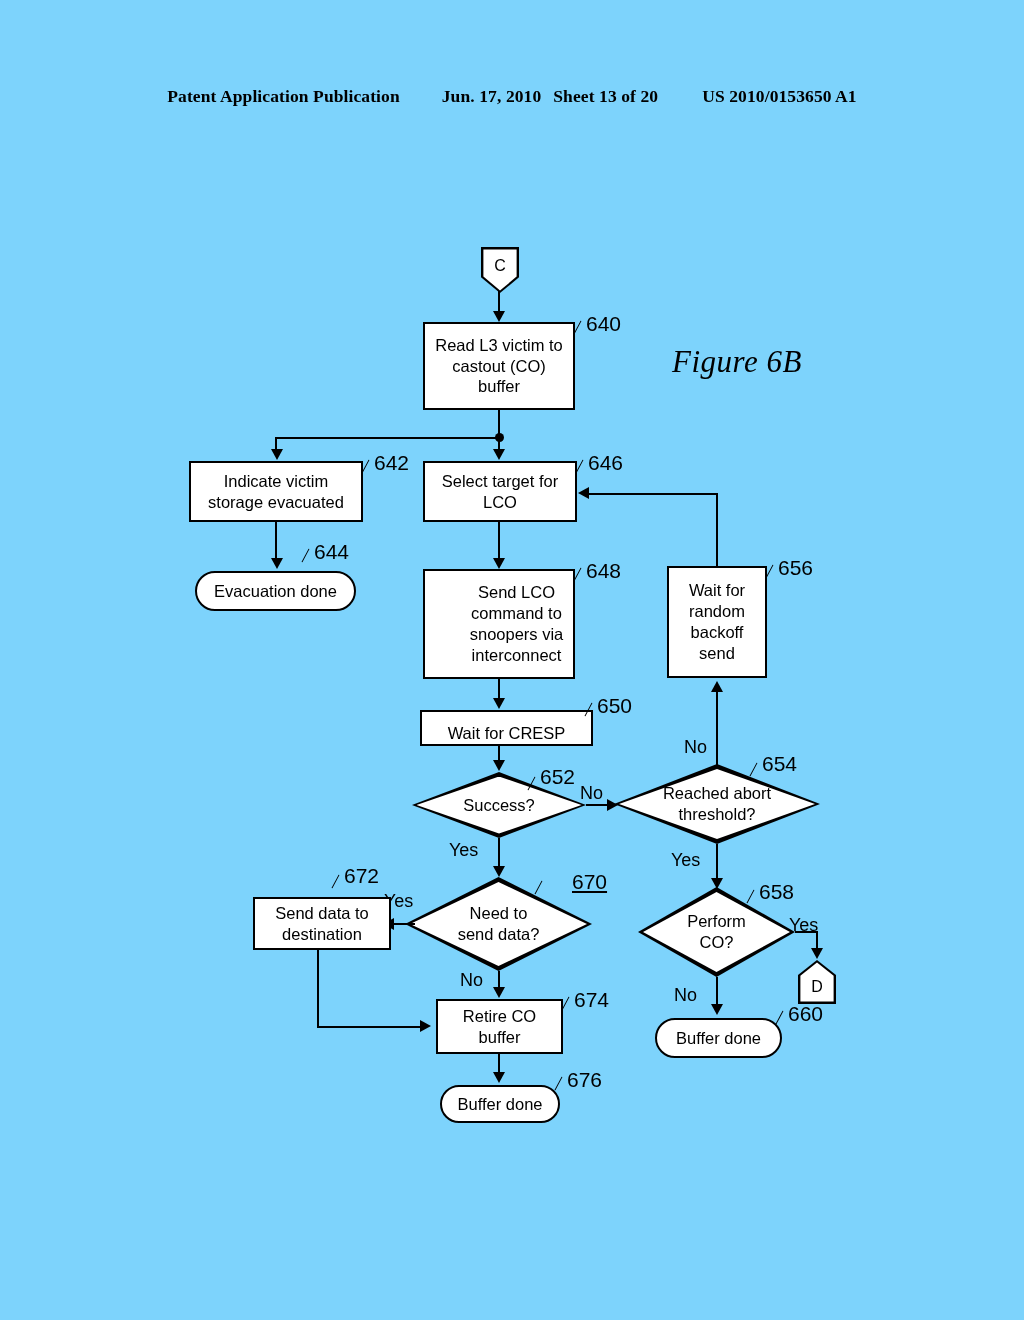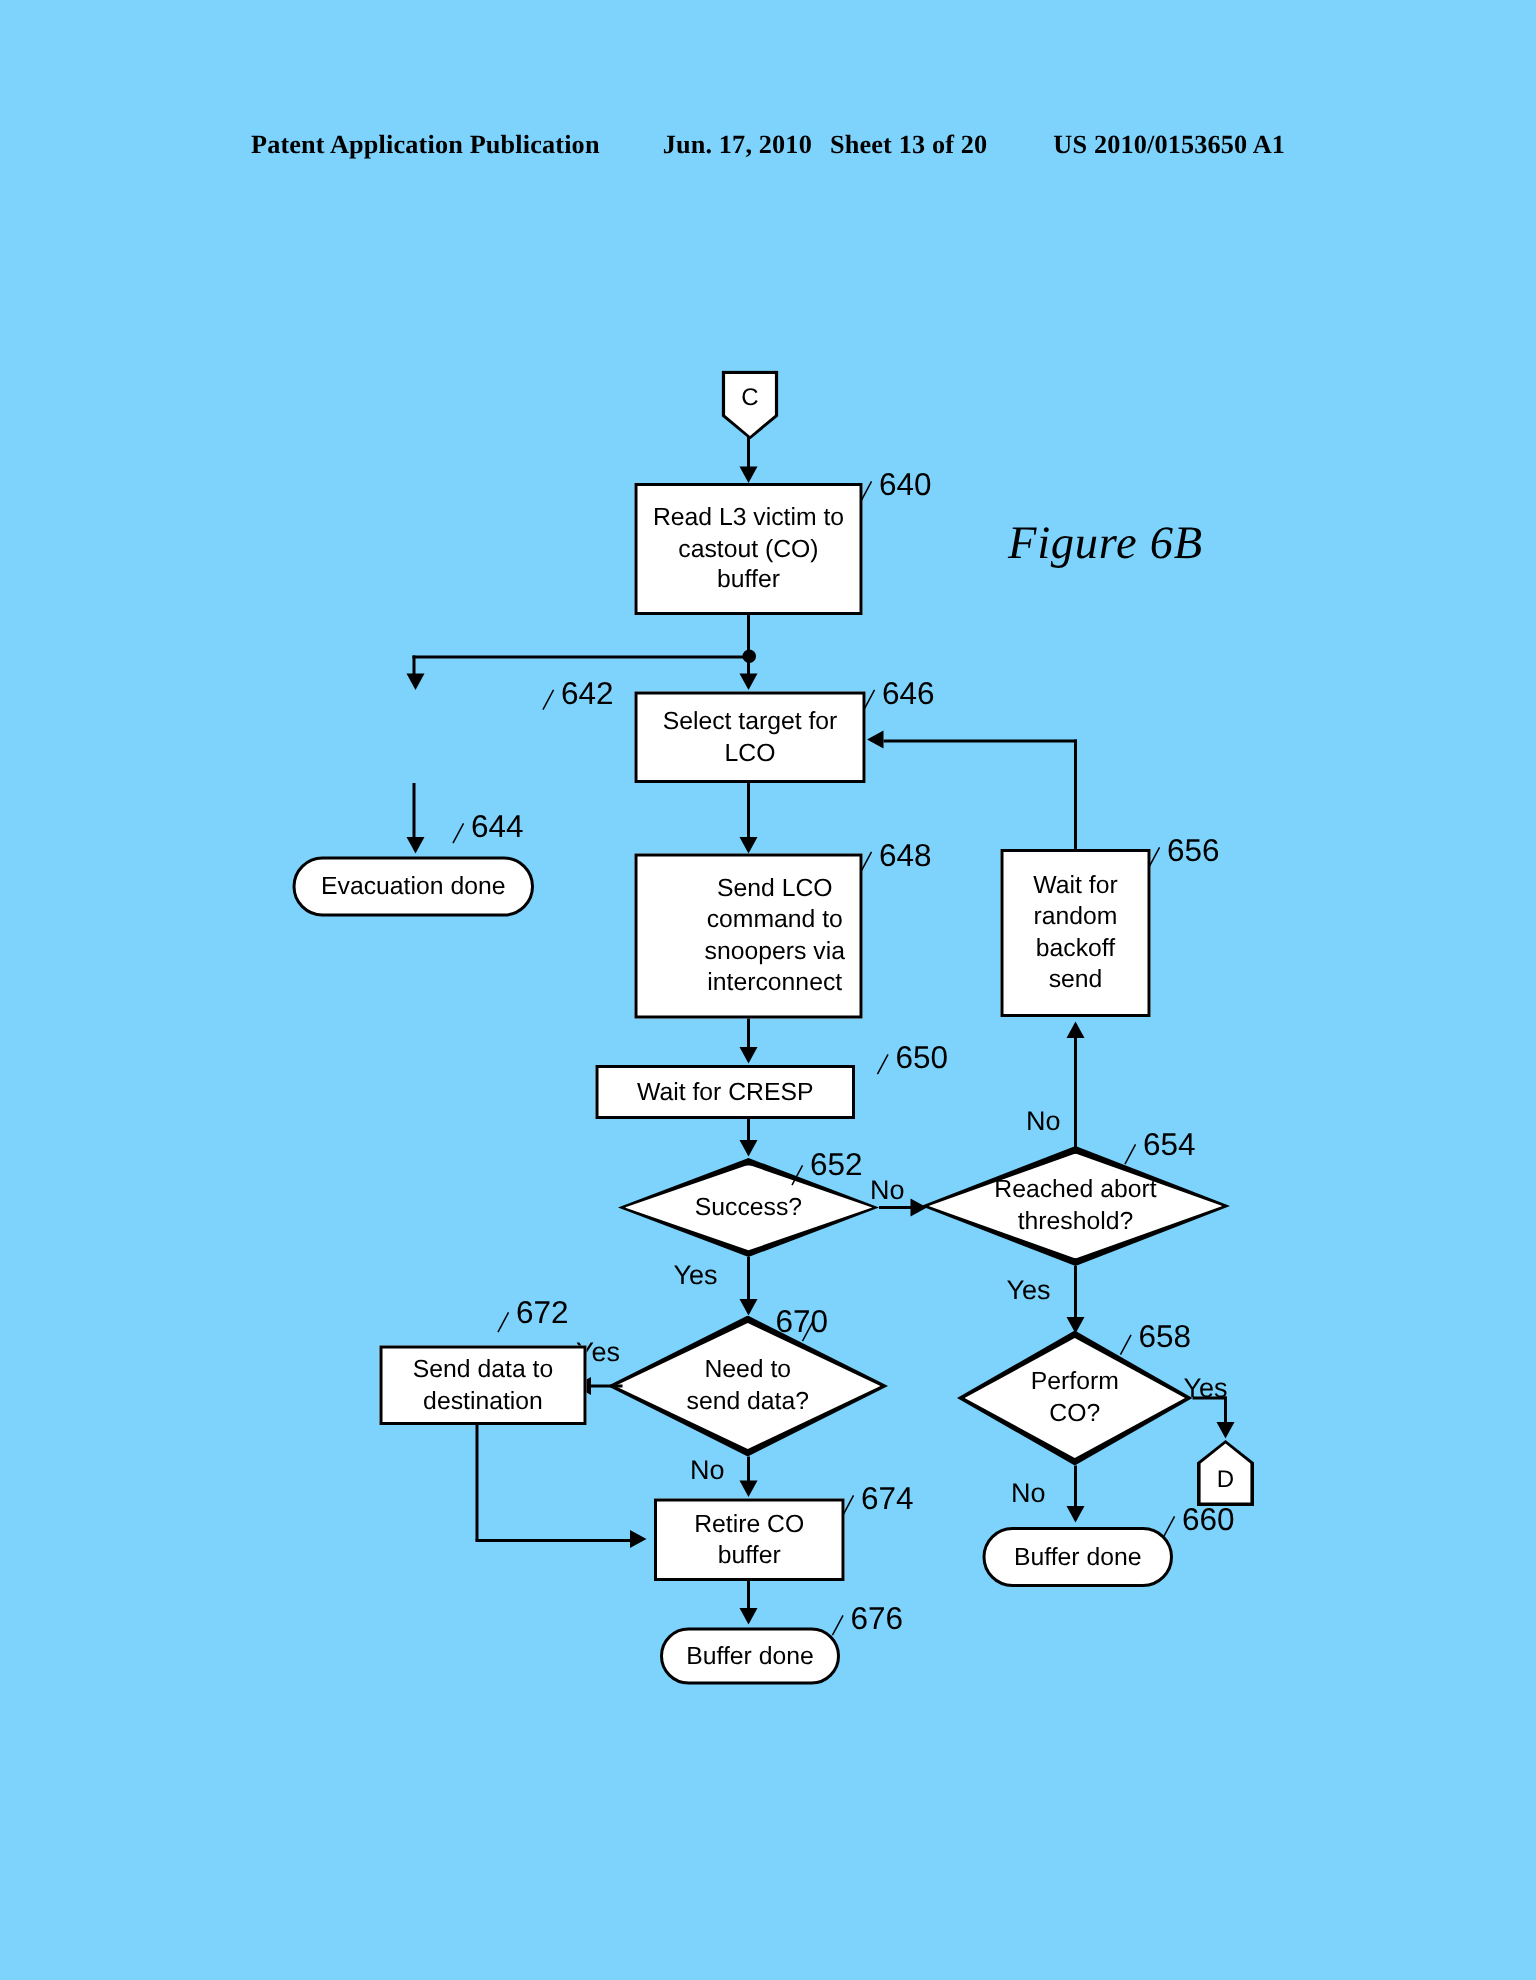--- a/index.html
+++ b/index.html
@@ -231,20 +231,26 @@
   <div class="ln lnv" style="left:498px; top:410px; height:30px;"></div>
   <div class="jdot" style="left:495px; top:433px;"></div>
 
   <div class="ln lnh" style="left:275px; top:436.5px; width:225px;"></div>
   <div class="ln lnv" style="left:275px; top:436.5px; height:15px;"></div>
   <div class="arr arr-d" style="left:270.7px; top:449px;"></div>
 
   <div class="ln lnv" style="left:498px; top:437px; height:14px;"></div>
   <div class="arr arr-d" style="left:492.7px; top:449px;"></div>
 
+  <div class="node proc" style="left:189px; top:461px; width:174px; height:61px;">
+    <div class="txt">
+      <span>Indicate victim</span><br>
+      <span>storage evacuated</span>
+    </div>
+  </div>
   <div class="leader" style="left:364px; top:463px;"></div>
   <div class="ref" style="left:374px; top:451px;">642</div>
 
   <div class="ln lnv" style="left:275px; top:522px; height:38px;"></div>
   <div class="arr arr-d" style="left:270.7px; top:558px;"></div>
 
   <div class="leader" style="left:304px; top:552px;"></div>
   <div class="ref" style="left:314px; top:540px;">644</div>
 
   <div class="node term" style="left:195px; top:571px; width:161px; height:40px;">
@@ -270,21 +276,21 @@
       <span>snoopers via</span><br>
       <span>interconnect</span>
     </div>
   </div>
   <div class="leader" style="left:576px; top:571px;"></div>
   <div class="ref" style="left:586px; top:559px;">648</div>
 
   <div class="ln lnv" style="left:498px; top:679px; height:22px;"></div>
   <div class="arr arr-d" style="left:492.7px; top:698px;"></div>
 
-  <div class="node proc" style="left:397px; top:710px; width:173px; height:36px;">
+  <div class="node proc" style="left:420px; top:710px; width:173px; height:36px;align-items:flex-end;">
     <div class="txt">Wait for CRESP</div>
   </div>
   <div class="leader" style="left:587px; top:706px;"></div>
   <div class="ref" style="left:597px; top:694px;">650</div>
 
   <div class="ln lnv" style="left:498px; top:746px; height:16px;"></div>
   <div class="arr arr-d" style="left:492.7px; top:760px;"></div>
 
   <div class="diamond" style="left:412px; top:772px; width:174px; height:66px;">
     <div class="dshape"></div>
@@ -370,21 +376,21 @@
 
   <div class="diamond" style="left:405px; top:877px; width:187px; height:94px;">
     <div class="dshape"></div>
     <div class="dinner" style="left:5px; top:5px; right:5px; bottom:5px;"></div>
     <div class="dtxt">
       <span>Need to</span><br>
       <span>send data?</span>
     </div>
   </div>
   <div class="leader" style="left:537px; top:884px;"></div>
-  <div class="ref" style="left:517px; top:870px;">670</div>
+  <div class="ref" style="left:572px; top:870px;text-decoration:underline;">670</div>
 
   <div class="blabel" style="left:384px; top:891px;">Yes</div>
   <div class="ln lnh" style="left:394px; top:922.8px; width:21px;"></div>
   <div class="arr arr-l" style="left:383px; top:917.5px;"></div>
 
   <div class="blabel" style="left:460px; top:970px;">No</div>
   <div class="ln lnv" style="left:498px; top:971px; height:18px;"></div>
   <div class="arr arr-d" style="left:492.7px; top:987px;"></div>
 
   <div class="node proc" style="left:253px; top:897px; width:138px; height:53px;">

